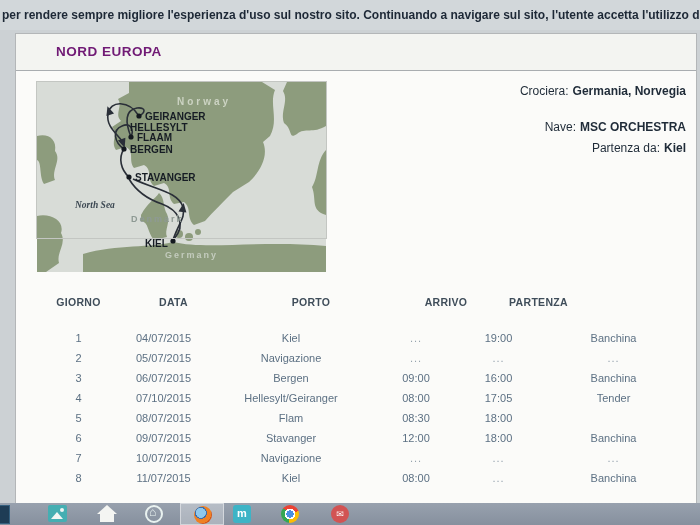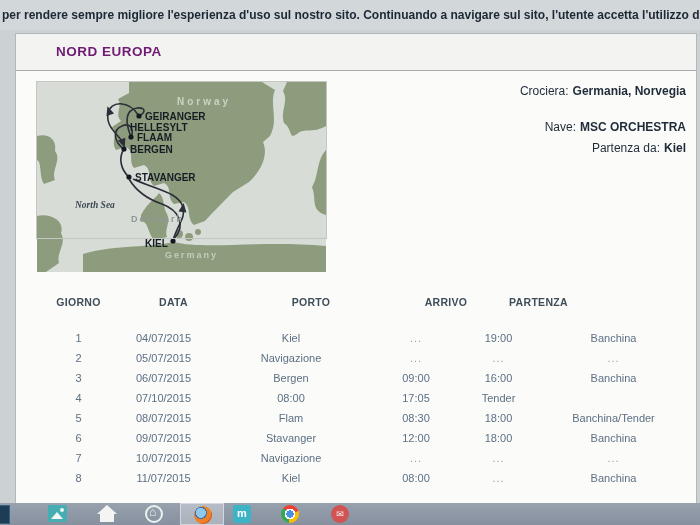--- a/index.html
+++ b/index.html
@@ -176,31 +176,31 @@
             <div class="tcell">3</div>
             <div class="tcell">06/07/2015</div>
             <div class="tcell">Bergen</div>
             <div class="tcell">09:00</div>
             <div class="tcell">16:00</div>
             <div class="tcell">Banchina</div>
           </div>
           <div class="trow">
             <div class="tcell">4</div>
             <div class="tcell">07/10/2015</div>
+            <div class="tcell">Hellesylt/Geiranger</div>
             <div class="tcell">08:00</div>
             <div class="tcell">17:05</div>
             <div class="tcell">Tender</div>
           </div>
           <div class="trow">
             <div class="tcell">5</div>
             <div class="tcell">08/07/2015</div>
             <div class="tcell">Flam</div>
             <div class="tcell">08:30</div>
             <div class="tcell">18:00</div>
-            <div class="tcell">Banchina/Tender</div>
           </div>
           <div class="trow">
             <div class="tcell">6</div>
             <div class="tcell">09/07/2015</div>
             <div class="tcell">Stavanger</div>
             <div class="tcell">12:00</div>
             <div class="tcell">18:00</div>
             <div class="tcell">Banchina</div>
           </div>
           <div class="trow">

